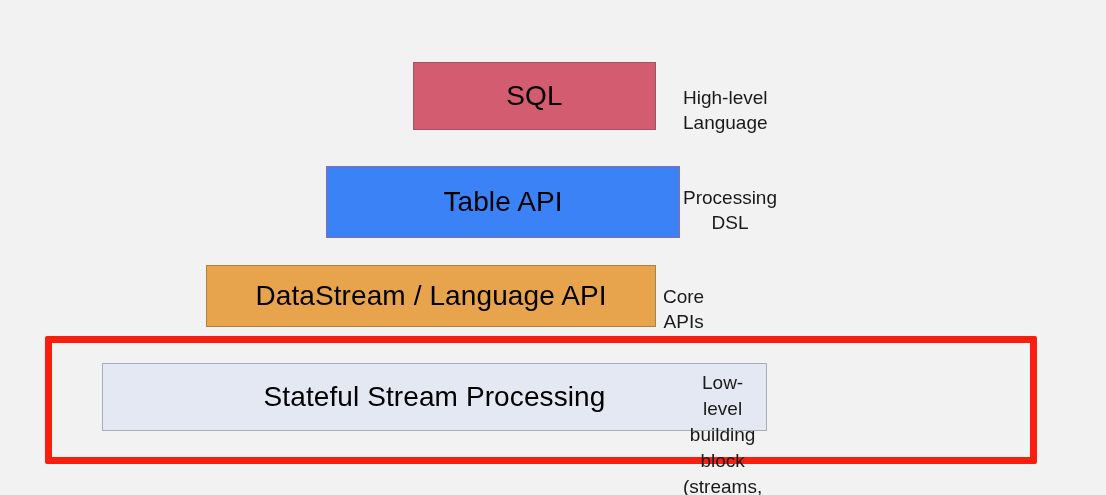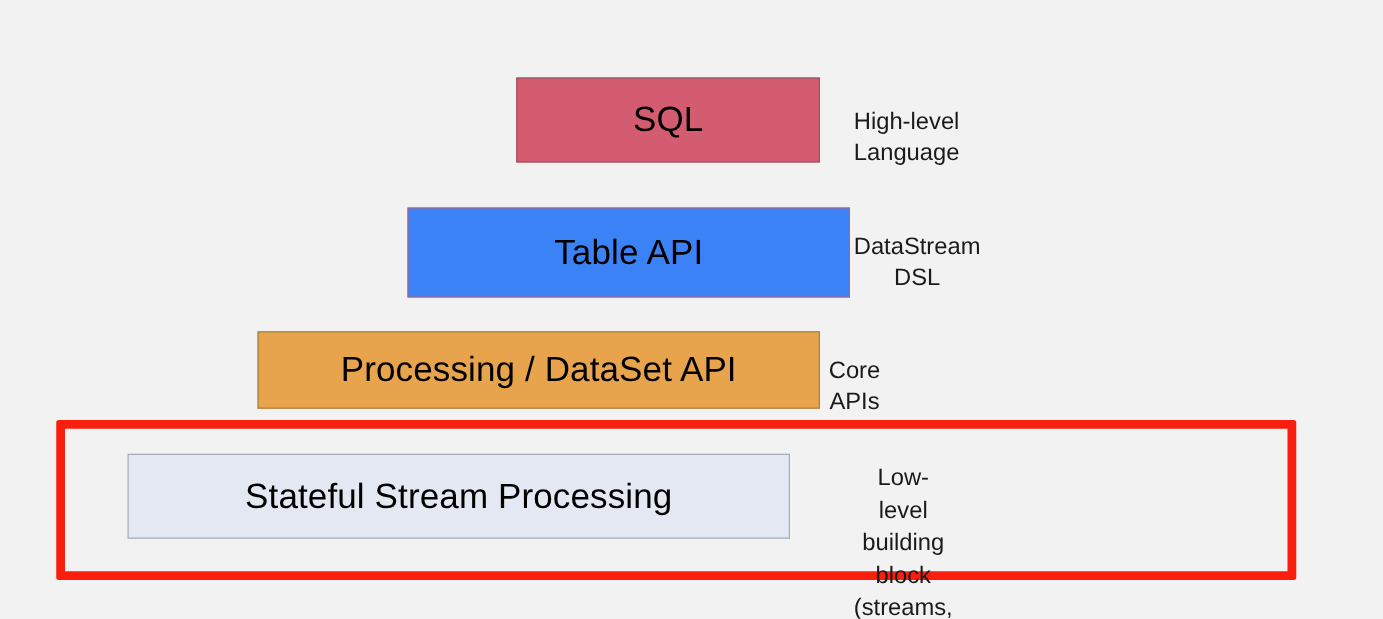--- a/index.html
+++ b/index.html
@@ -110,21 +110,21 @@
   }
   #row-datastream .layer-desc {
     left: 663px;
     top: 284px;
   }
 
   
   #row-stateful .layer-box {
     left: 102px;
     top: 363px;
-    width: 530px;
+    width: 665px;
     height: 68px;
     background: #e4e8f2;
     border-color: #a8adb8;
     font-size: 28px;
   }
   #row-stateful .layer-desc {
     left: 683px;
     top: 370px;
     font-size: 19px;
     line-height: 26px;
@@ -139,26 +139,26 @@
     <div class="layer-box">
       <span class="box-label">SQL</span>
     </div>
     <div class="layer-desc">High-level Language</div>
   </div>
 
   <div class="layer" id="row-table">
     <div class="layer-box">
       <span class="box-label">Table API</span>
     </div>
-    <div class="layer-desc">DataStream DSL</div>
+    <div class="layer-desc">Processing DSL</div>
   </div>
 
   <div class="layer" id="row-datastream">
     <div class="layer-box">
-      <span class="box-label">Processing / DataSet API</span>
+      <span class="box-label">DataStream / Language API</span>
     </div>
     <div class="layer-desc">Core APIs</div>
   </div>
 
   <div class="highlight-box"></div>
 
   <div class="layer" id="row-stateful">
     <div class="layer-box">
       <span class="box-label">Stateful Stream Processing</span>
     </div>

